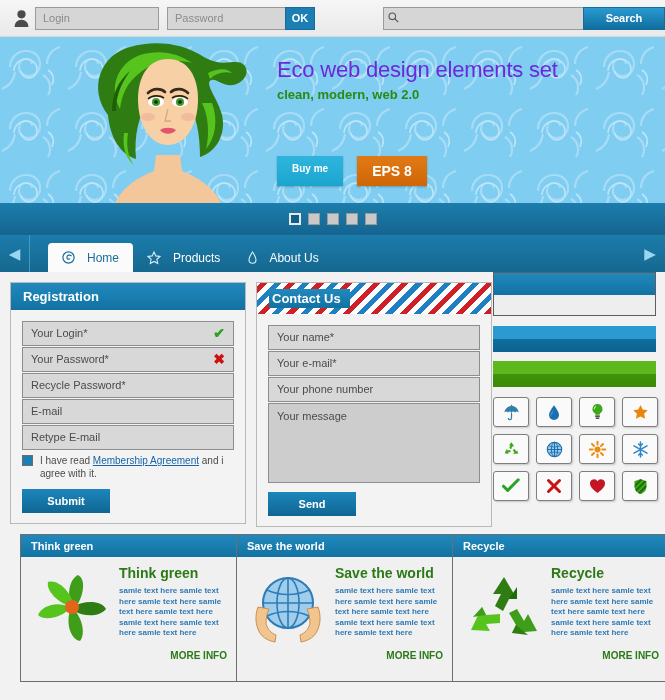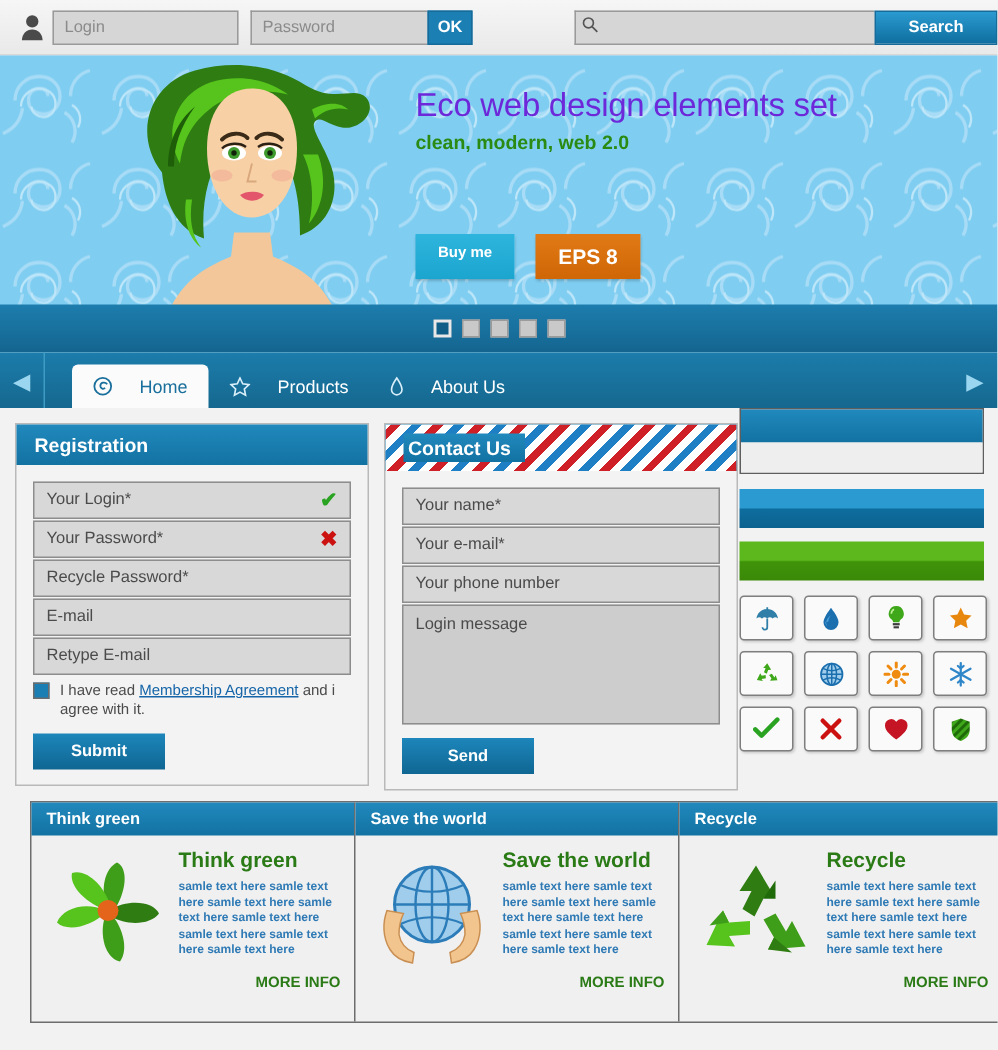--- a/index.html
+++ b/index.html
@@ -91,21 +91,21 @@
     display: flex; align-items: flex-end;
   }
   .nav-arrow {
     width: 30px; height: 37px; display: flex; align-items: center; justify-content: center;
     color: #9ad6f0; font-size: 15px; cursor: pointer;
   }
   .nav-arrow.left { border-right: 1px solid #3e9cc4; }
   .nav-arrow.right { position: absolute; right: 0; top: 0; }
   .tabs { display: flex; align-items: flex-end; margin-left: 18px; height: 37px; }
   .tab {
-    display: flex; align-items: center; gap: 18px; height: 28px;
+    display: flex; align-items: center; gap: 12px; height: 28px;
     padding: 0 14px; font-size: 12px; color: #ffffff; cursor: pointer;
   }
   .tab.active {
     background: #fbfbfb; color: #1a6f9c; border-radius: 4px 4px 0 0;
     height: 29px; font-weight: normal;
   }
   .tab .ticon { display: flex; align-items: center; }
 
   
   .main { position: absolute; left: 0; top: 272px; width: 665px; height: 252px; }
@@ -375,21 +375,21 @@
       <div class="form-body">
         <div class="finput">
           <span>Your name*</span>
         </div>
         <div class="finput">
           <span>Your e-mail*</span>
         </div>
         <div class="finput">
           <span>Your phone number</span>
         </div>
-        <div class="ftextarea">Login message</div>
+        <div class="ftextarea">Your message</div>
         <div class="send-btn">Send</div>
       </div>
     </div>
 
     <div class="rcol">
       <div class="select-box">
         <div class="select-top"></div>
         <div class="select-bot"></div>
       </div>
       <div class="bar-blue"></div>

